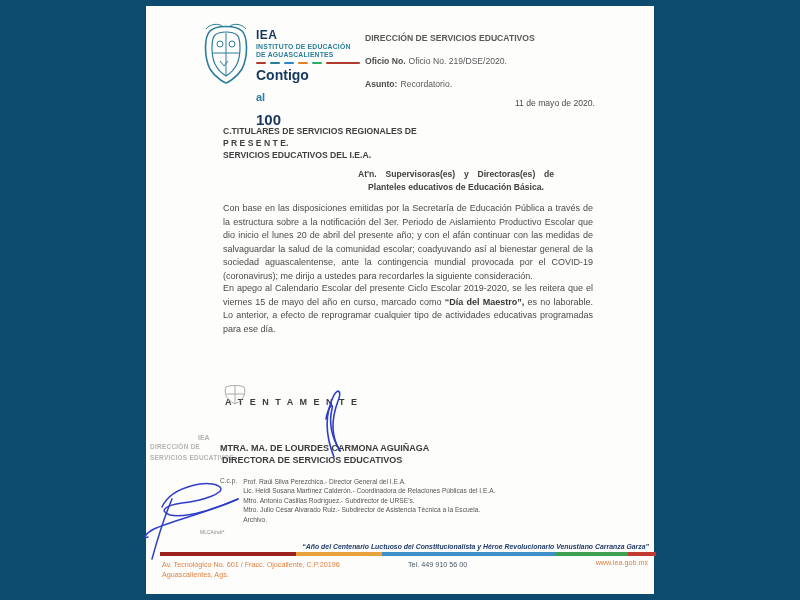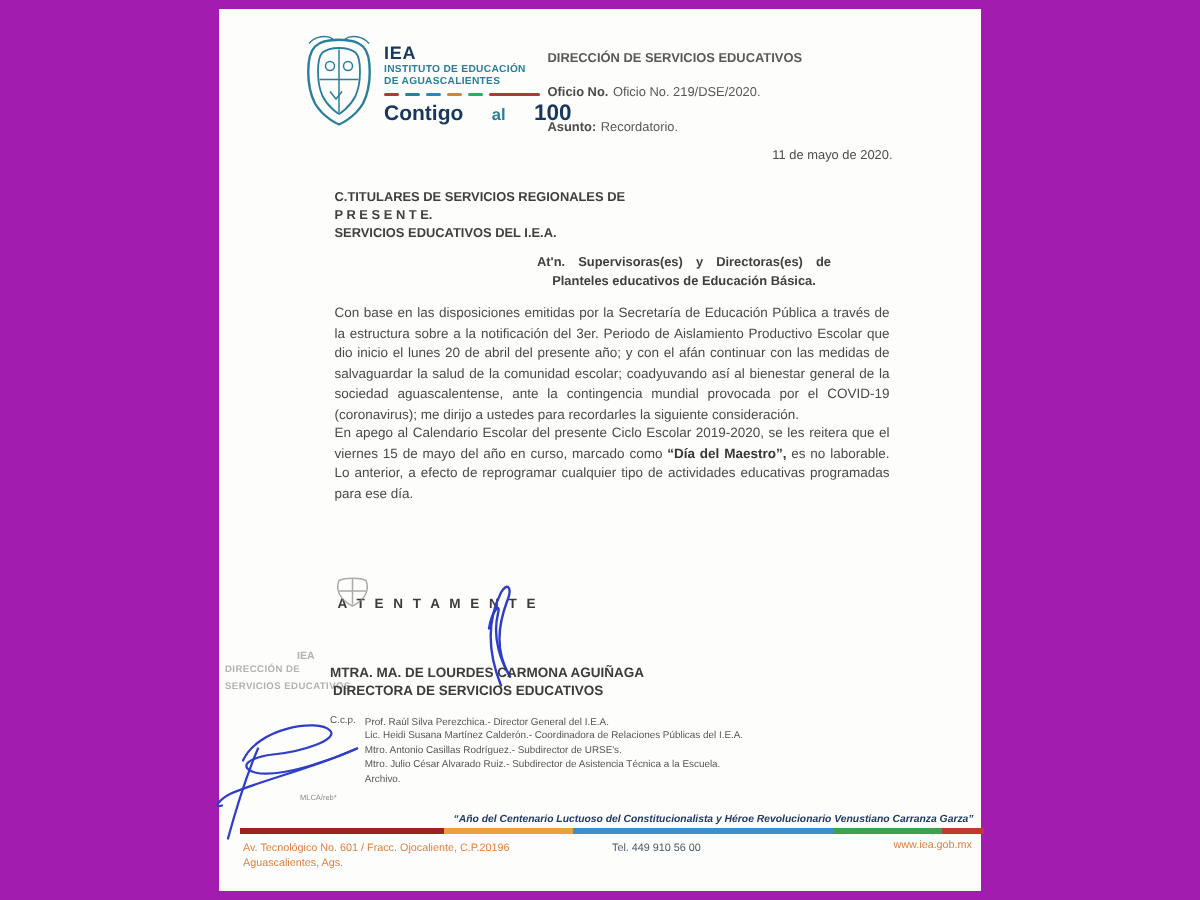--- a/index.html
+++ b/index.html
@@ -1,32 +1,32 @@
 <!DOCTYPE html>
 <html><head>
 <meta charset="utf-8">
 <style>
   * { margin:0; padding:0; box-sizing:border-box; }
   html,body { width:800px; height:600px; background:#000; overflow:hidden;
               font-family:"Liberation Sans", sans-serif; }
-  .stage { position:relative; width:800px; height:600px; background:#a21caf; }
+  .stage { position:relative; width:800px; height:600px; background:#0c4a6e; }
   .page  { position:absolute; left:146px; top:6px; width:508px; height:588px;
            background:#fdfdfc; color:#474747; }
 
   
   .crest { position:absolute; left:56px; top:17px; }
   .logo-text { position:absolute; left:110px; top:22px; width:130px; }
   .logo-acronym { font-size:12px; font-weight:800; color:#17375e; letter-spacing:.5px; }
   .logo-inst { font-size:6.8px; font-weight:700; color:#2a7e9b; letter-spacing:.2px; margin-top:1px; }
   .logo-dashes { display:flex; gap:4px; margin:4px 0 3px 0; align-items:center; }
   .logo-dashes span { height:2px; border-radius:1px; display:inline-block; }
   .d1{width:10px;background:#b03a2e;} .d2{width:10px;background:#2a7e9b;}
   .d3{width:10px;background:#2e86c1;} .d4{width:10px;background:#e67e22;}
   .d5{width:10px;background:#27ae60;} .d6{width:34px;background:#b03a2e;}
-  .slogan { display:flex; align-items:baseline; gap:19px; }
+  .slogan { display:flex; align-items:baseline; gap:8px;flex-direction:column; }
   .slogan .c1 { font-size:14px; font-weight:800; color:#17375e; }
   .slogan .c2 { font-size:11px; font-weight:700; color:#2a7e9b; }
   .slogan .c3 { font-size:15px; font-weight:800; color:#17375e; }
 
   .hdr-right { position:absolute; left:219px; top:27px; width:240px; font-size:8.6px; color:#585858; }
   .hdr-right .row { margin-bottom:13px; }
   .hdr-right .b { font-weight:700; color:#4c4c4c; margin-right:3px; }
   .date { position:absolute; top:92px; right:59px; font-size:8.6px; color:#4c4c4c; }
 
   

